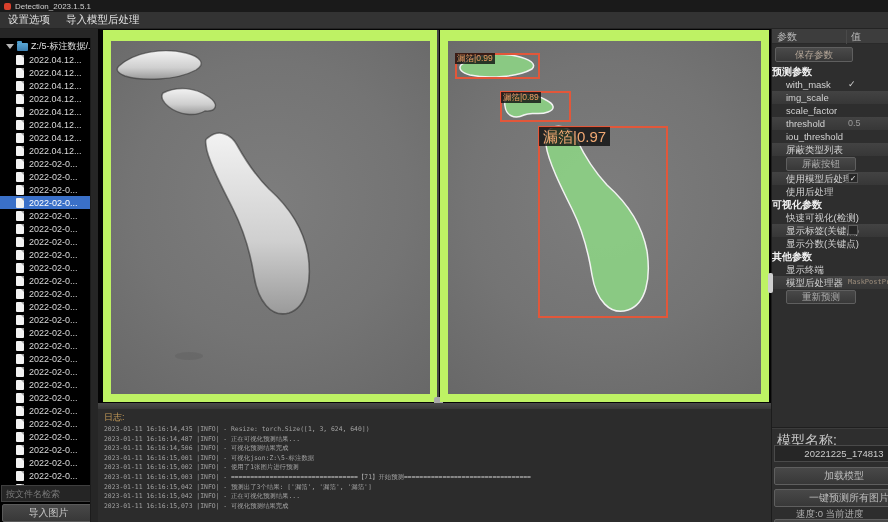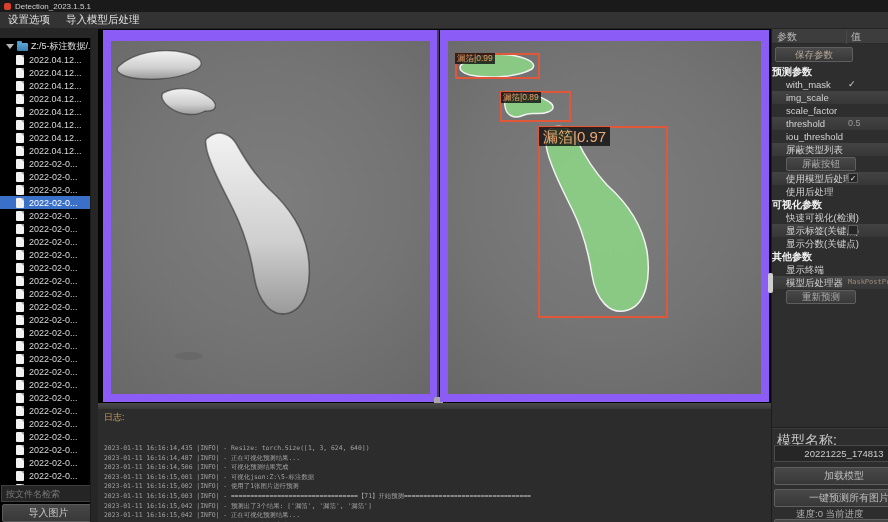--- a/index.html
+++ b/index.html
@@ -25,31 +25,31 @@
   .tree-item { display:flex; align-items:center; height:13px; font-size:9px; color:#d8d8d8; padding-left:16px; white-space:nowrap; }
   .tree-item.selected { background:#3a70c8; color:#ffffff; }
   .doc-icon { position:relative; width:8px; height:10px; margin-right:5px; background:#f2f2f2; border-radius:1px; flex:0 0 auto; }
   .doc-icon::after { content:""; position:absolute; right:0; top:0; width:0; height:0; border-left:3px solid transparent; border-top:3px solid #9a9a9a; }
   .search-box { position:absolute; left:1px; bottom:20px; width:95px; height:17px; background:#252525; border:1px solid #3f3f3f; color:#d0d0d0; font-size:9px; padding:0 4px; font-family:"Liberation Sans",sans-serif; }
   .search-box::placeholder { color:#7a7a7a; }
   .import-btn { position:absolute; left:2px; bottom:0; width:93px; height:18px; background:linear-gradient(#484848,#383838); border:1px solid #5a5a5a; border-radius:2px; color:#c8c8c8; font-size:10px; text-align:center; line-height:16px; }
   
   .center { position:absolute; left:98px; top:29px; width:673px; bottom:0; background:#050505; overflow:hidden; }
   .image-area { position:absolute; left:0; top:0; width:100%; height:374px; background:#050505; }
-  .pane { position:absolute; top:1px; height:372px; background:#8b5cf6; }
+  .pane { position:absolute; top:1px; height:372px; background:#bef264; }
   .pane-left { left:5px; width:334px; }
   .pane-right { left:342px; width:329px; }
   .gray-img { position:absolute; left:8px; top:11px; overflow:hidden; background:radial-gradient(circle at 50% 45%, #7d7d7d 0%, #747474 55%, #686868 100%); }
   .gray-img.l { width:319px; height:353px; }
   .gray-img.r { width:313px; height:353px; }
   .pane-splitter { position:absolute; left:339px; top:1px; width:2px; height:372px; background:#454545; }
   .pane-splitter-handle { position:absolute; left:336px; top:368px; width:9px; height:13px; background:#a8a8a8; border-radius:2px; }
   .log-splitter { position:absolute; left:0; top:374px; width:100%; height:6px; background:linear-gradient(#4a4a4a,#383838); }
   .log-area { position:absolute; left:0; top:380px; width:100%; bottom:0; background:#2c2c2c; padding:2px 6px; overflow:hidden; }
-  .log-title { font-size:9px; color:#c49a58; margin-bottom:20px; }
+  .log-title { font-size:9px; color:#c49a58; margin-bottom:1px; }
   .log-lines { list-style:none; }
   .log-line { font-family:"DejaVu Sans Mono",monospace; font-size:6.4px; line-height:9.6px; color:#a2a2a2; white-space:nowrap; }
   
   .det-box { position:absolute; border:2px solid #e2573a; }
   .det-label { position:absolute; background:rgba(12,12,12,0.78); color:#ef9d62; font-size:8.5px; line-height:11px; padding:0 2px; white-space:nowrap; }
   .det-label.big { font-size:15px; line-height:19px; padding:0 4px; color:#f0a873; }
   .box1 { left:7px; top:12px; width:85px; height:26px; }
   .lbl1 { left:7px; top:12px; }
   .box2 { left:52px; top:50px; width:71px; height:31px; }
   .lbl2 { left:53px; top:51px; }

